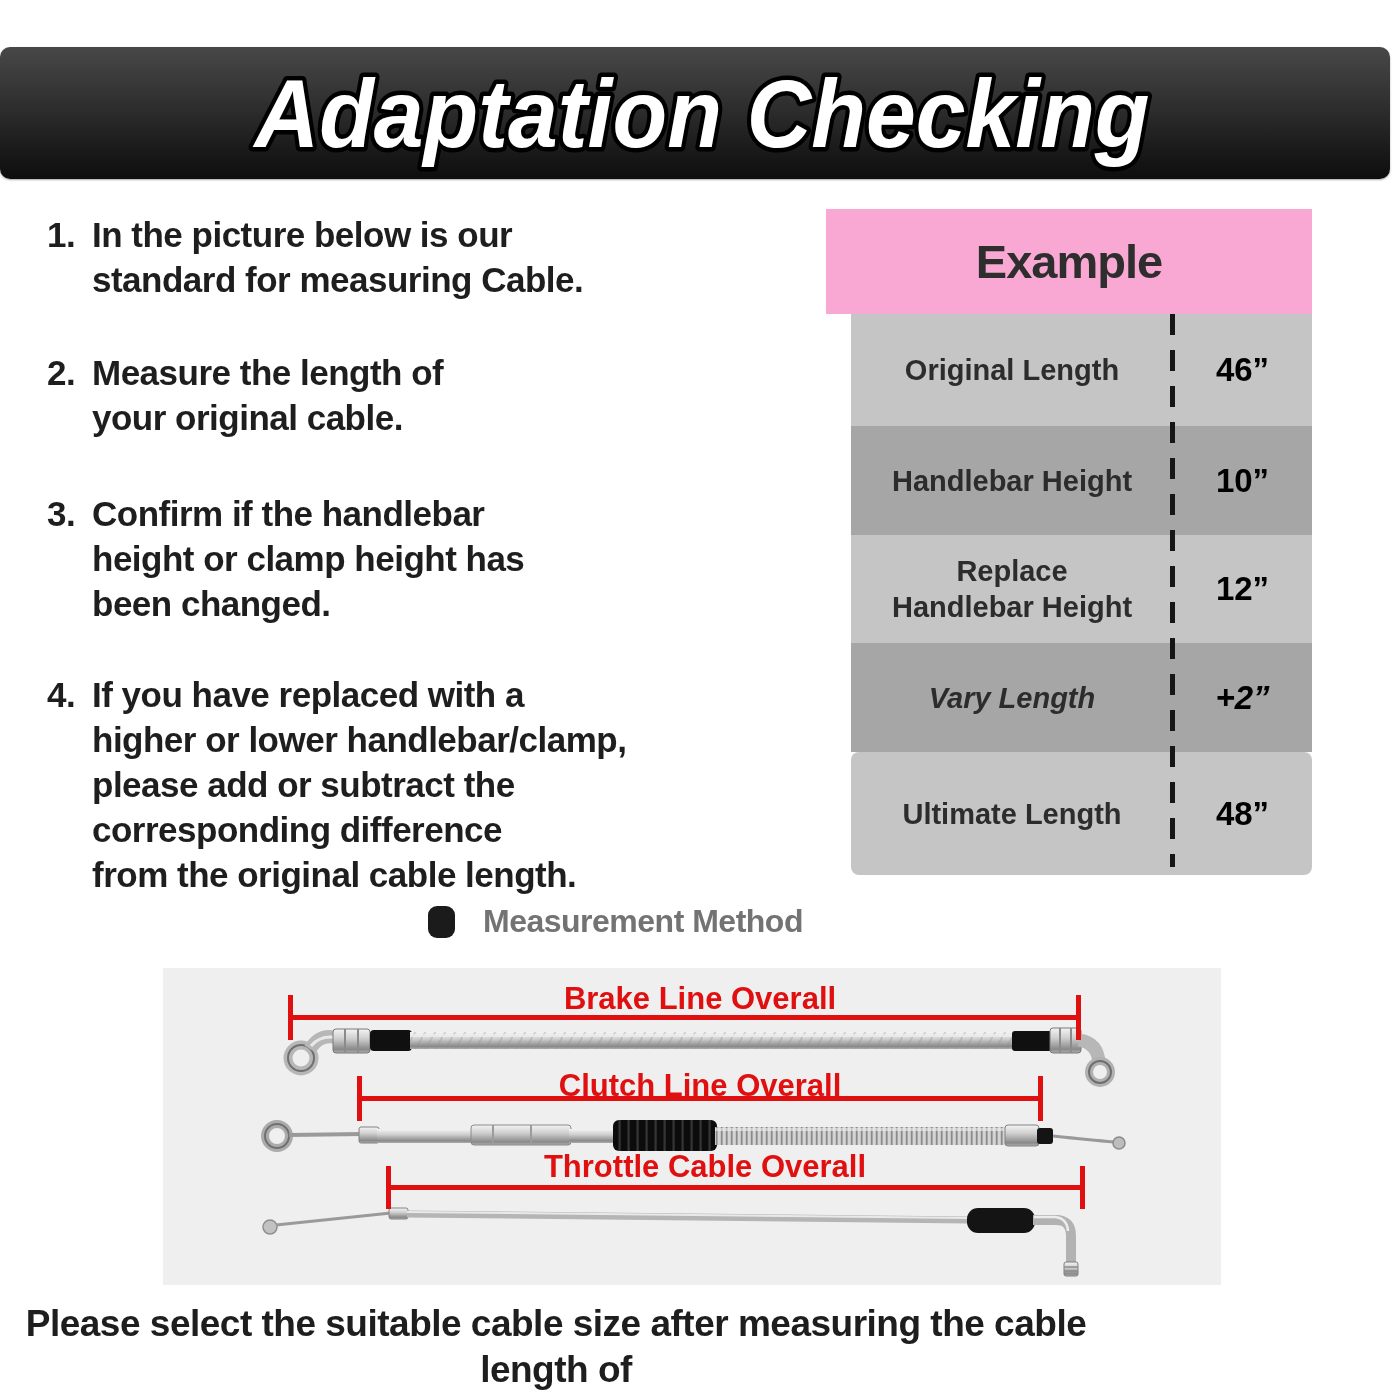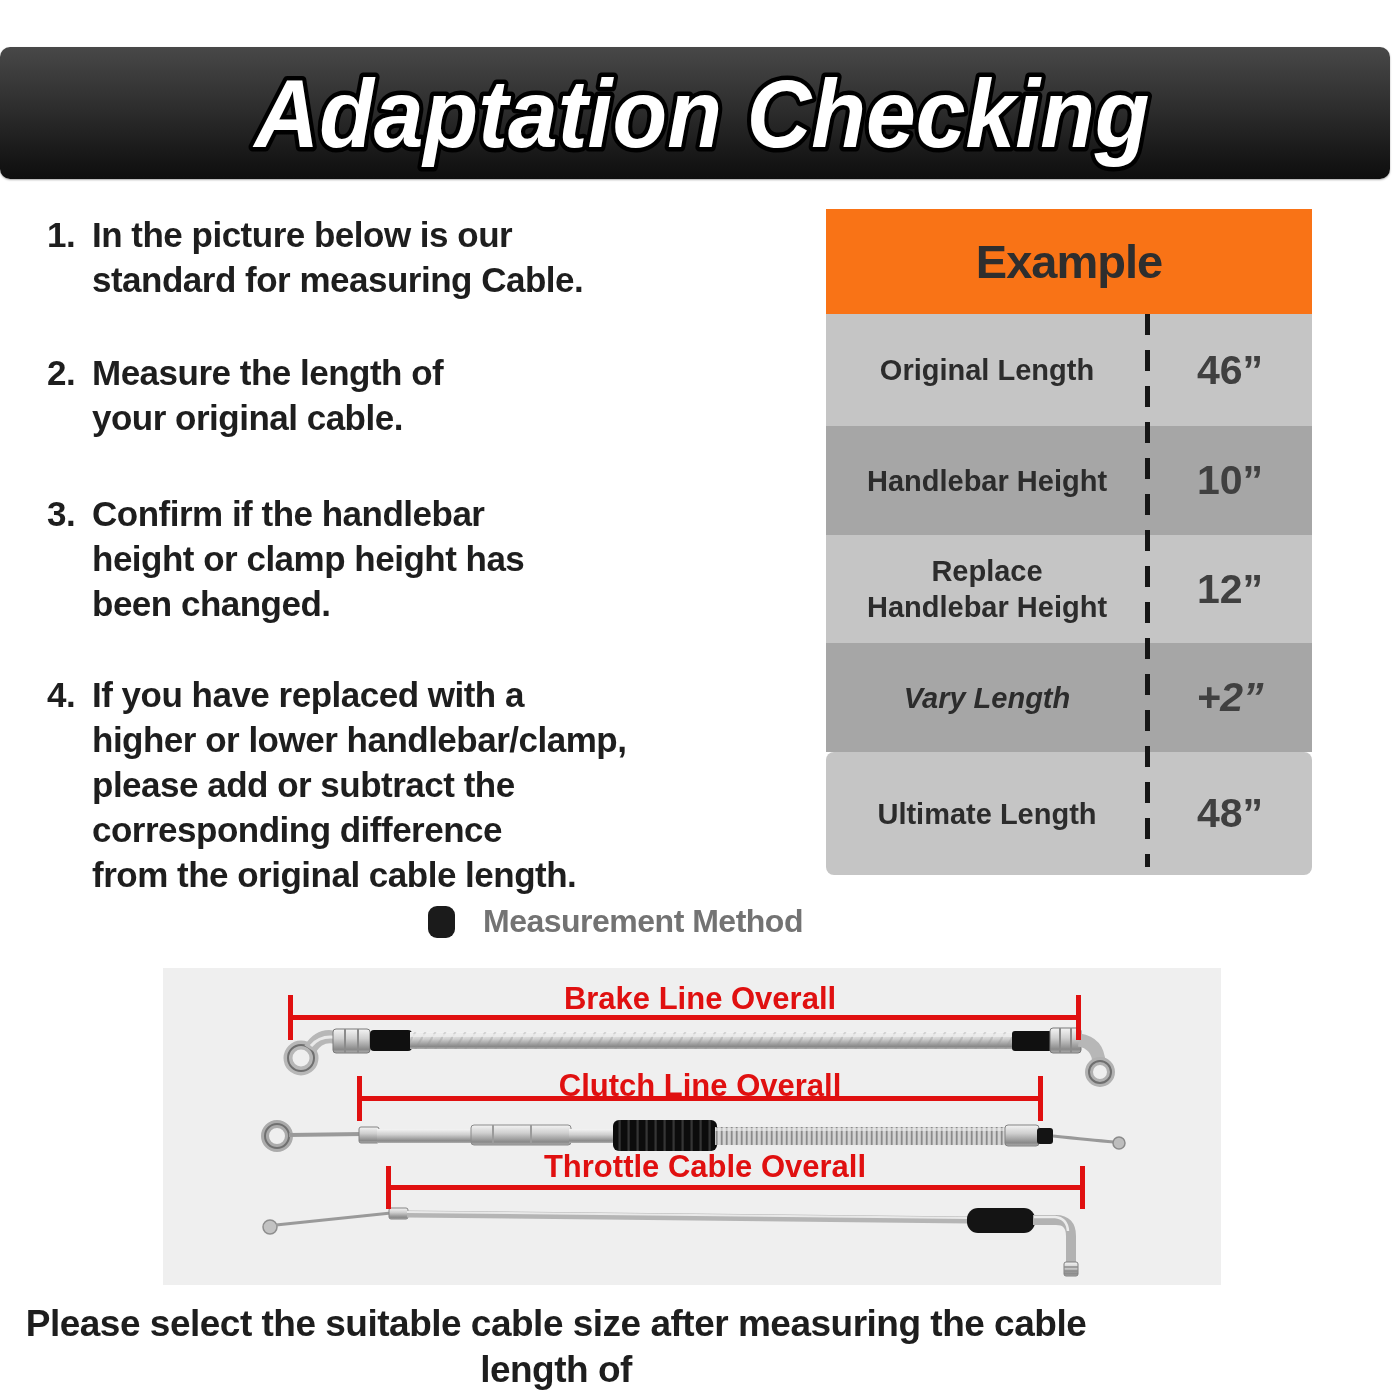--- a/index.html
+++ b/index.html
@@ -13,30 +13,30 @@
   .banner svg{display:block;width:100%;height:100%;}
 
   
   .inst{position:absolute;left:47px;width:780px;display:flex;color:#1e1e1e;
     font-weight:bold;font-size:35px;line-height:45px;letter-spacing:-0.5px;}
   .inst .num{width:45px;flex:none;}
   .inst .txt{white-space:pre-line;}
 
   
   .ex-table{position:absolute;left:826px;top:209px;width:486px;}
-  .ex-header{height:105px;background:#f97316;display:flex;align-items:center;justify-content:center;
+  .ex-header{height:105px;background:#f9a8d4;display:flex;align-items:center;justify-content:center;
     font-size:47px;font-weight:bold;color:#2e2e2e;letter-spacing:-1px;}
-  .ex-body{position:relative;}
+  .ex-body{position:relative;margin-left:25px;}
   .ex-row{display:flex;}
   .ex-row.light{background:#c5c5c5;}
   .ex-row.dark{background:#a6a6a6;}
   .ex-label{width:322px;display:flex;align-items:center;justify-content:center;text-align:center;
     font-size:29px;font-weight:bold;color:#2c2c2c;white-space:pre-line;line-height:36px;}
   .ex-value{flex:1;display:flex;align-items:center;justify-content:center;
-    font-size:41px;font-weight:bold;color:#404040;}
+    font-size:33px;font-weight:bold;color:#000000;}
   .ex-dash{position:absolute;left:319px;top:0;bottom:8px;width:5px;
     background:repeating-linear-gradient(to bottom,#161616 0 21px,transparent 21px 36px);}
 
   
   .mm-head{position:absolute;left:428px;top:903px;display:flex;align-items:center;}
   .mm-bullet{width:27px;height:32px;border-radius:9px;background:#1b1b1b;margin-right:28px;flex:none;}
   .mm-title{font-size:32px;font-weight:bold;color:#737373;letter-spacing:-0.5px;}
 
   
   .mbox{position:absolute;left:163px;top:968px;width:1058px;height:317px;background:#efefef;}

